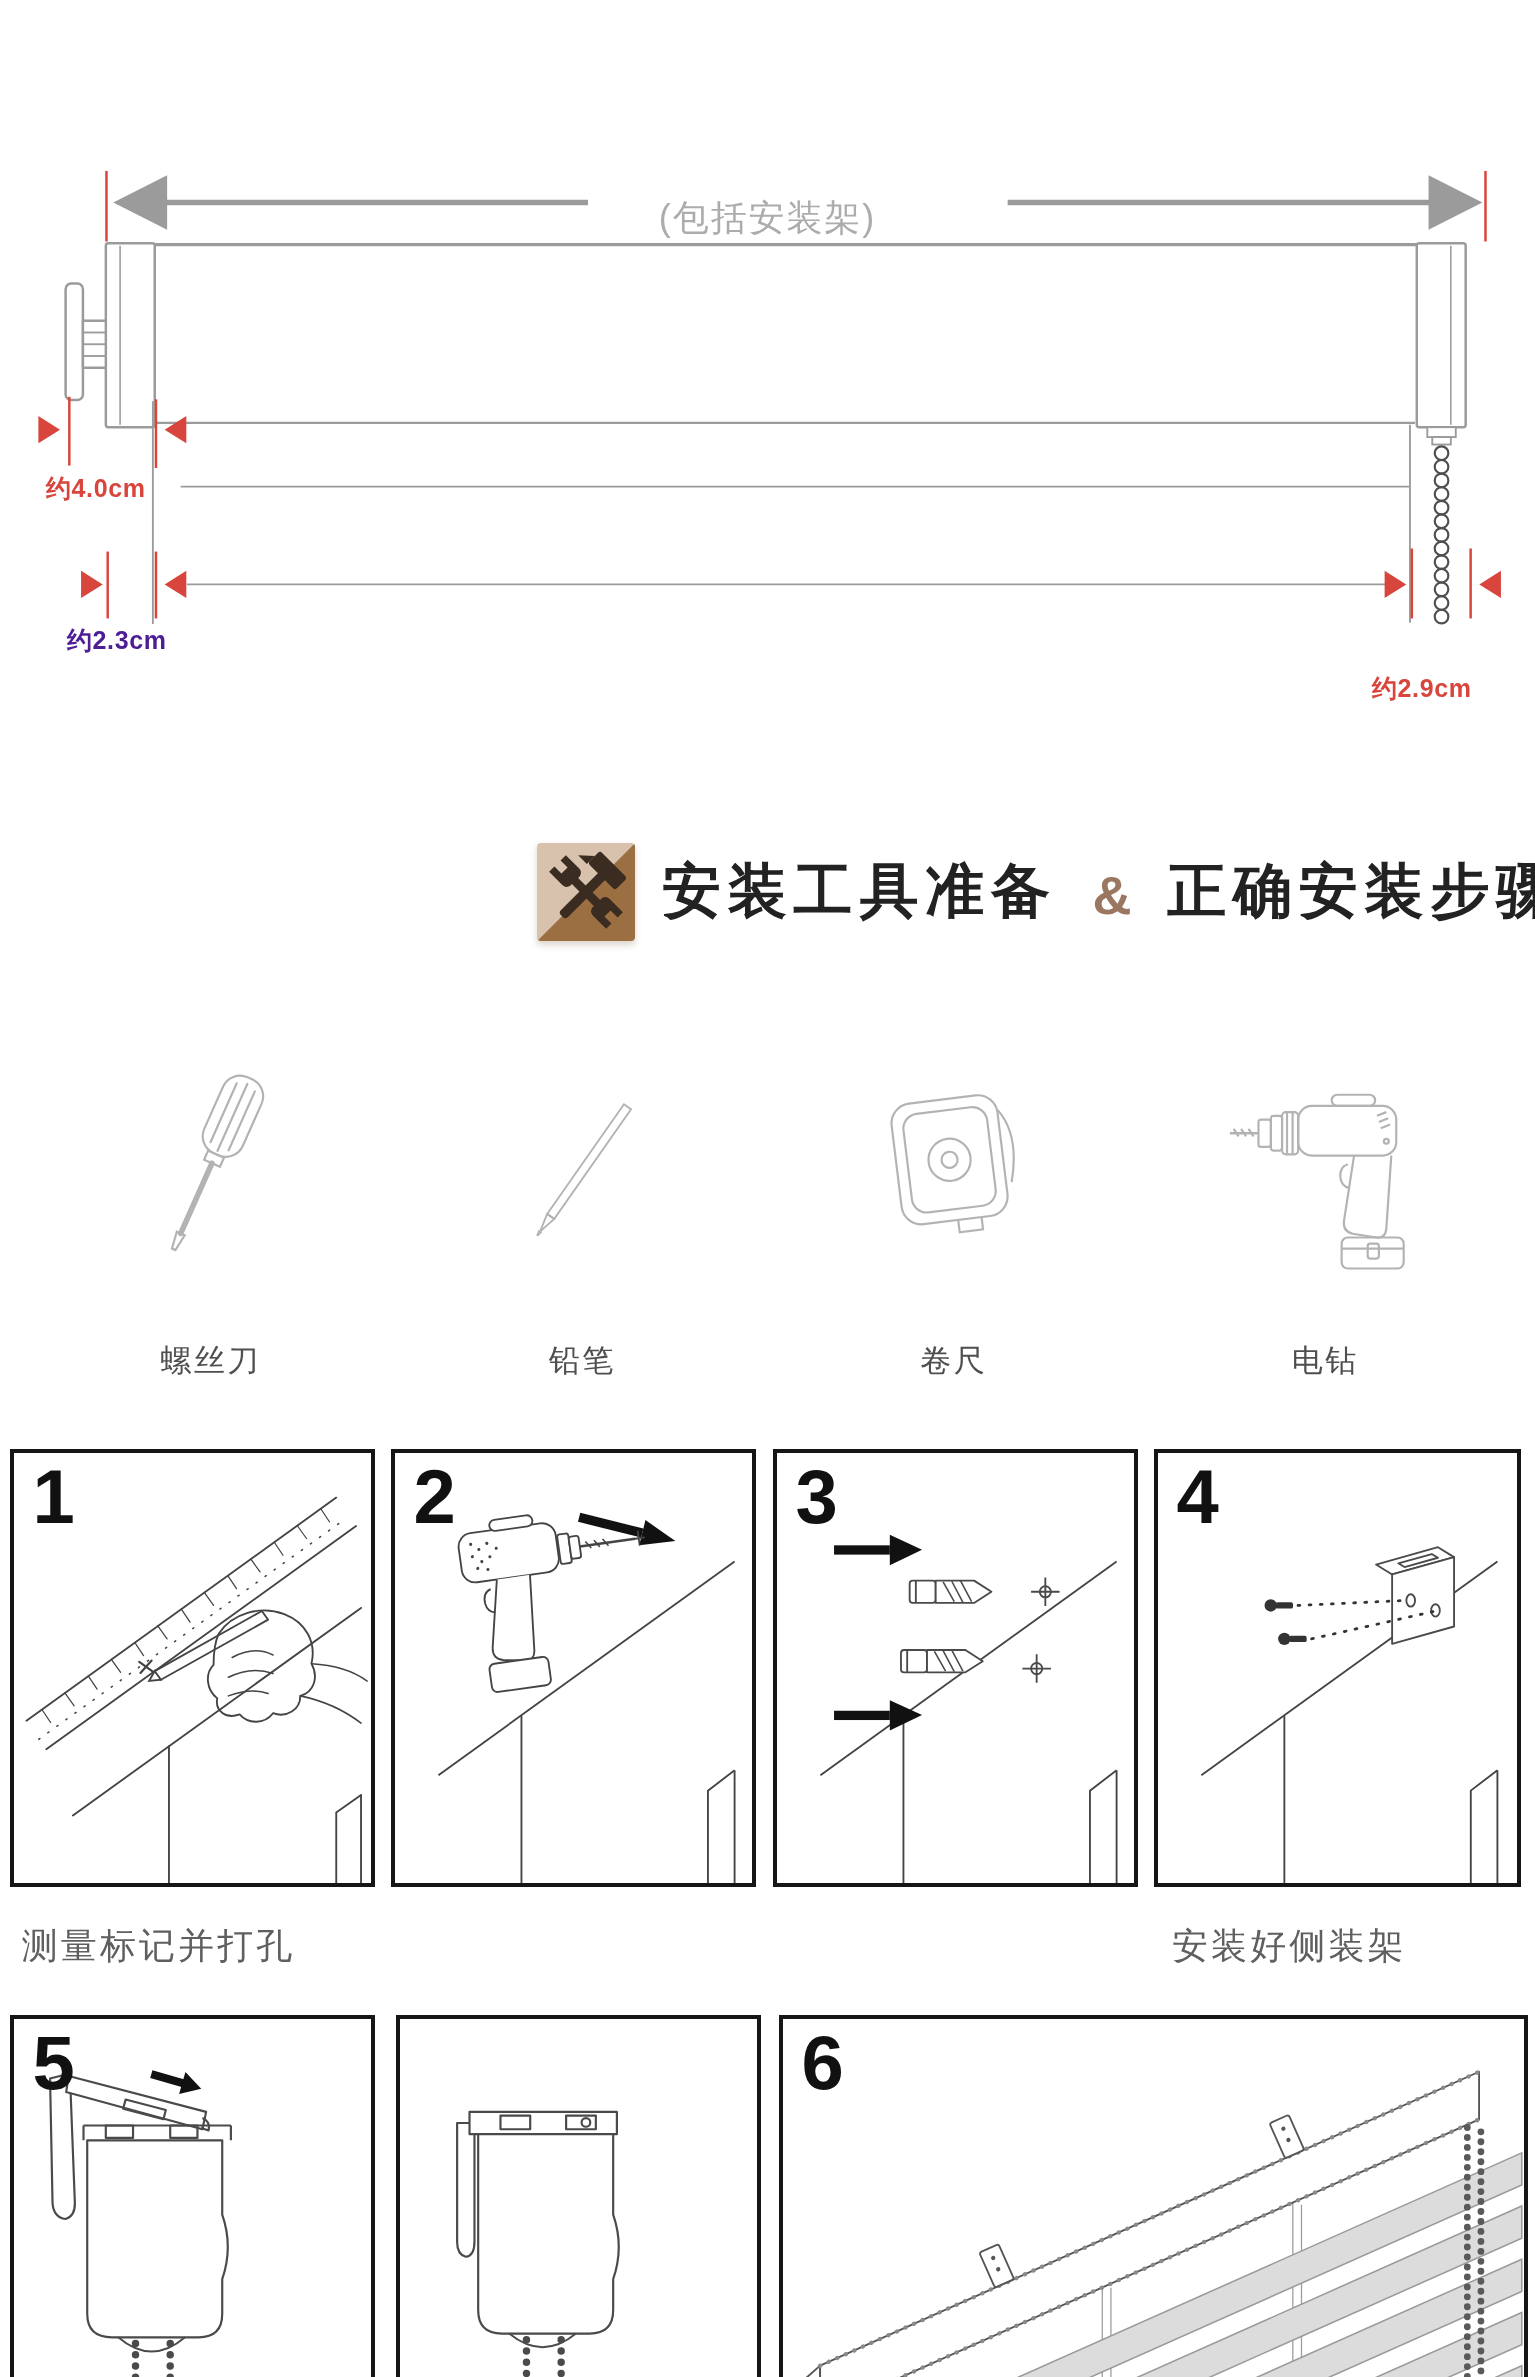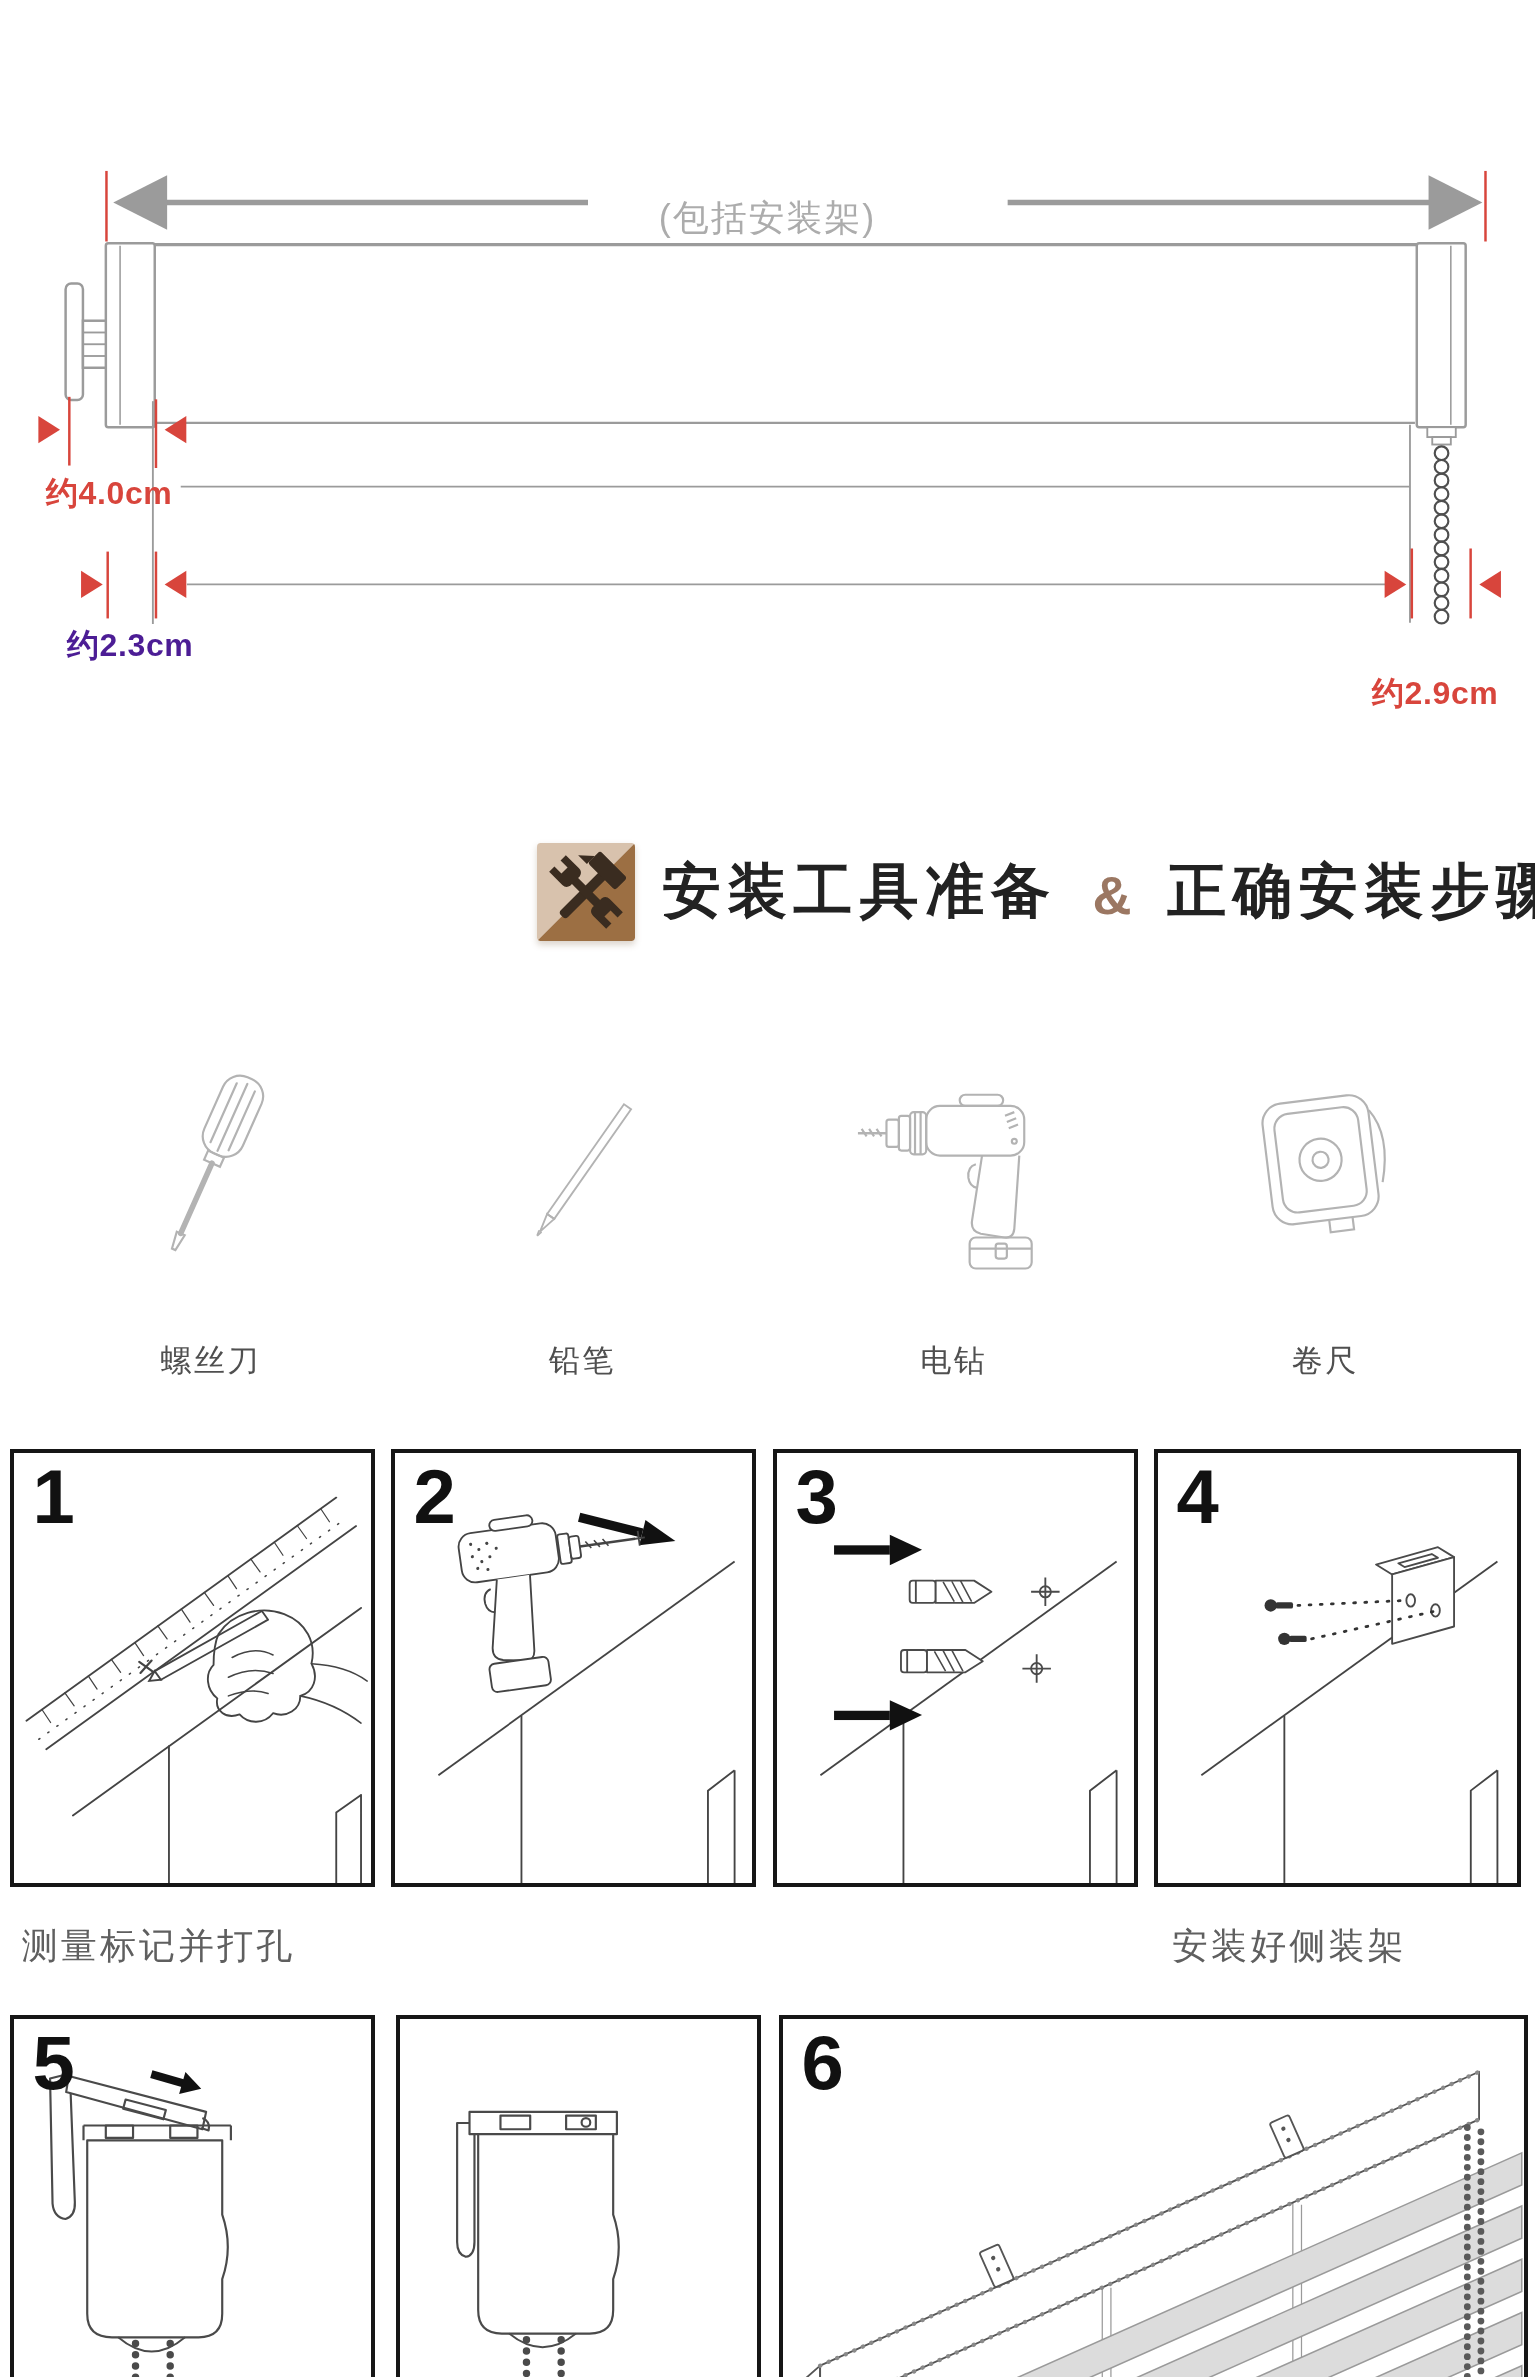--- a/index.html
+++ b/index.html
@@ -3,21 +3,21 @@
 <meta charset="utf-8">
 <style>
   html,body{margin:0;padding:0;background:#fff;}
   #page{position:relative;width:1535px;height:2377px;background:#fff;overflow:hidden;
         font-family:"Liberation Sans","DejaVu Sans",sans-serif;}
   .abs{position:absolute;}
   .centered{left:0;width:1535px;text-align:center;}
   
   .diagram-title{top:137px;font-size:48px;font-weight:600;letter-spacing:5px;color:#8f8f8f;}
   .diagram-subtitle{top:194px;font-size:36px;font-weight:400;letter-spacing:1.9px;color:#acacac;}
-  .dim-label{font-size:32px;font-weight:700;color:#d8453c;letter-spacing:0.6px;white-space:nowrap;}
+  .dim-label{font-size:25px;font-weight:700;color:#d8453c;letter-spacing:0.6px;white-space:nowrap;}
   
   .section-header{top:840px;left:0;width:1521px;height:104px;display:flex;
                   align-items:center;justify-content:flex-end;gap:27px;padding-left:41px;}
   .tool-square{width:98px;height:98px;border-radius:3.7px;overflow:hidden;flex:0 0 auto;
                box-shadow:0 3.7px 6.2px rgba(120,90,60,.25);}
   .section-title{font-size:59px;font-weight:700;color:#222;letter-spacing:6.8px;white-space:nowrap;}
   .section-amp{font-size:54px;font-weight:600;letter-spacing:0;margin:0 8.7px;position:relative;top:2.5px;}
   
   .tools-row{top:1060px;left:25px;width:1486px;display:flex;}
   .tool-item{flex:1 1 0;display:flex;flex-direction:column;align-items:center;gap:48px;}
@@ -153,20 +153,36 @@
             <path d="M143 268 L157 268 L150 298 Z"></path>
             <path d="M148 298 l2 8 l2 -8"></path>
           </g>
         </svg>
       </div>
       <div class="tool-label">铅笔</div>
     </div>
 
     <div class="tool-item">
       <div class="tool-draw">
+        <svg width="186" height="211" viewBox="0 0 300 340">
+          <g stroke="#b3b3b3" stroke-width="3.5" fill="none" transform="rotate(-7 150 170)">
+            <rect x="58" y="62" width="172" height="196" rx="32"></rect>
+            <rect x="76" y="80" width="136" height="160" rx="24"></rect>
+            <circle cx="144" cy="160" r="34"></circle>
+            <circle cx="144" cy="160" r="13"></circle>
+            <path d="M231 90 q30 44 8 118"></path>
+            <path d="M146 258 v20 h38 v-20"></path>
+          </g>
+        </svg>
+      </div>
+      <div class="tool-label">卷尺</div>
+    </div>
+
+    <div class="tool-item">
+      <div class="tool-draw">
         <svg width="211" height="211" viewBox="0 0 340 340">
           <g stroke="#b3b3b3" stroke-width="3.5" fill="none" stroke-linejoin="round">
             <path d="M16 118 h46" stroke-width="4"></path>
             <path d="M22 111 l8 12 M34 111 l8 12 M46 111 l8 12"></path>
             <rect x="62" y="96" width="20" height="44" rx="4"></rect>
             <rect x="82" y="90" width="18" height="56" rx="4"></rect>
             <rect x="100" y="84" width="26" height="68" rx="6"></rect>
             <path d="M108 84 v68 M117 84 v68"></path>
             <rect x="126" y="74" width="158" height="80" rx="22"></rect>
             <rect x="180" y="56" width="70" height="18" rx="9"></rect>
@@ -174,36 +190,20 @@
             <circle cx="268" cy="131" r="4"></circle>
             <path d="M216 154 L200 258 Q197 276 214 280 L252 286 Q266 288 268 272 L276 154"></path>
             <path d="M206 168 q-14 4 -12 22 q2 14 14 16"></path>
             <rect x="196" y="286" width="100" height="50" rx="10"></rect>
             <path d="M196 304 h100"></path>
             <rect x="238" y="296" width="18" height="24" rx="4"></rect>
           </g>
         </svg>
       </div>
       <div class="tool-label">电钻</div>
-    </div>
-
-    <div class="tool-item">
-      <div class="tool-draw">
-        <svg width="186" height="211" viewBox="0 0 300 340">
-          <g stroke="#b3b3b3" stroke-width="3.5" fill="none" transform="rotate(-7 150 170)">
-            <rect x="58" y="62" width="172" height="196" rx="32"></rect>
-            <rect x="76" y="80" width="136" height="160" rx="24"></rect>
-            <circle cx="144" cy="160" r="34"></circle>
-            <circle cx="144" cy="160" r="13"></circle>
-            <path d="M231 90 q30 44 8 118"></path>
-            <path d="M146 258 v20 h38 v-20"></path>
-          </g>
-        </svg>
-      </div>
-      <div class="tool-label">卷尺</div>
     </div>
   </div>
 
   <div class="panel" style="left:10px;top:1449px;width:365px;height:438px;">
     <div class="step-num">1</div>
     <svg width="357" height="430" viewBox="0 0 576 694">
       <g stroke="#444" stroke-width="3" fill="none" stroke-linecap="round">
         <path d="M95 585 L560 250"></path>
         <path d="M250 473 L250 694"></path>
         <path d="M520 694 V580 L560 552 M560 552 V694"></path>

